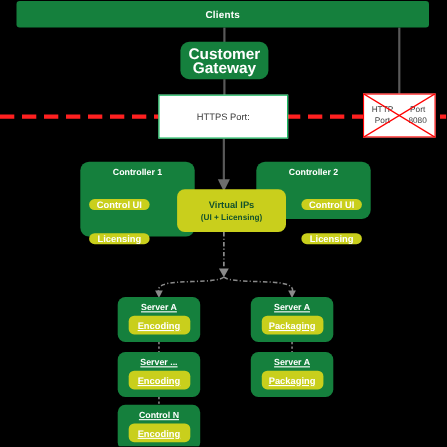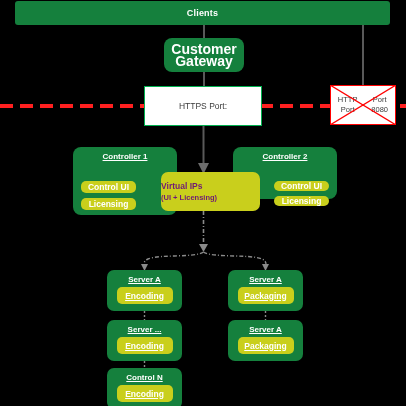--- a/index.html
+++ b/index.html
@@ -85,52 +85,51 @@
     padding-top: 5px;
     justify-content: flex-start;
   }
   .ctrl1 { left: 73px; top: 147px; width: 104px; height: 68px; }
   .ctrl2 { left: 233px; top: 147px; width: 104px; height: 52px; }
   .ctrl-title {
     font-size: 8px;
     font-weight: bold;
     color: #ffffff;
     margin-bottom: 20px;
-    text-decoration: underline;
   }
   .pill {
     background: #c9cf1c;
     color: #ffffff;
     font-size: 8.5px;
     font-weight: bold;
     border-radius: 5px;
     display: flex;
     align-items: center;
     justify-content: center;
     text-align: center;
     box-sizing: border-box;
   }
   .ctrl .pill {
     width: 55px; height: 18px;
-    margin-bottom: 5px;
+    margin-bottom: 21px;
   }
   .ctrl1 .pill { align-self: flex-start; margin-left: 8px; }
   .ctrl2 .pill { align-self: flex-end; margin-right: 8px; }
 
   .vips {
     position: absolute;
     left: 161px; top: 172px;
     width: 99px; height: 39px;
     background: #c9cf1c;
     border-radius: 7px;
     display: flex;
     flex-direction: column;
-    align-items: flex-start;
-    justify-content: center;
-    color: #701a75;
+    align-items: center;
+    justify-content: center;
+    color: #14532d;
     text-align: center;
   }
   .vips .l1 { font-size: 8.5px; font-weight: bold; line-height: 11px; }
   .vips .l2 { font-size: 7.5px; font-weight: bold; line-height: 11px; }
 
   
   .server {
     width: 75px; height: 41px;
     border-radius: 7px;
     justify-content: flex-start;

